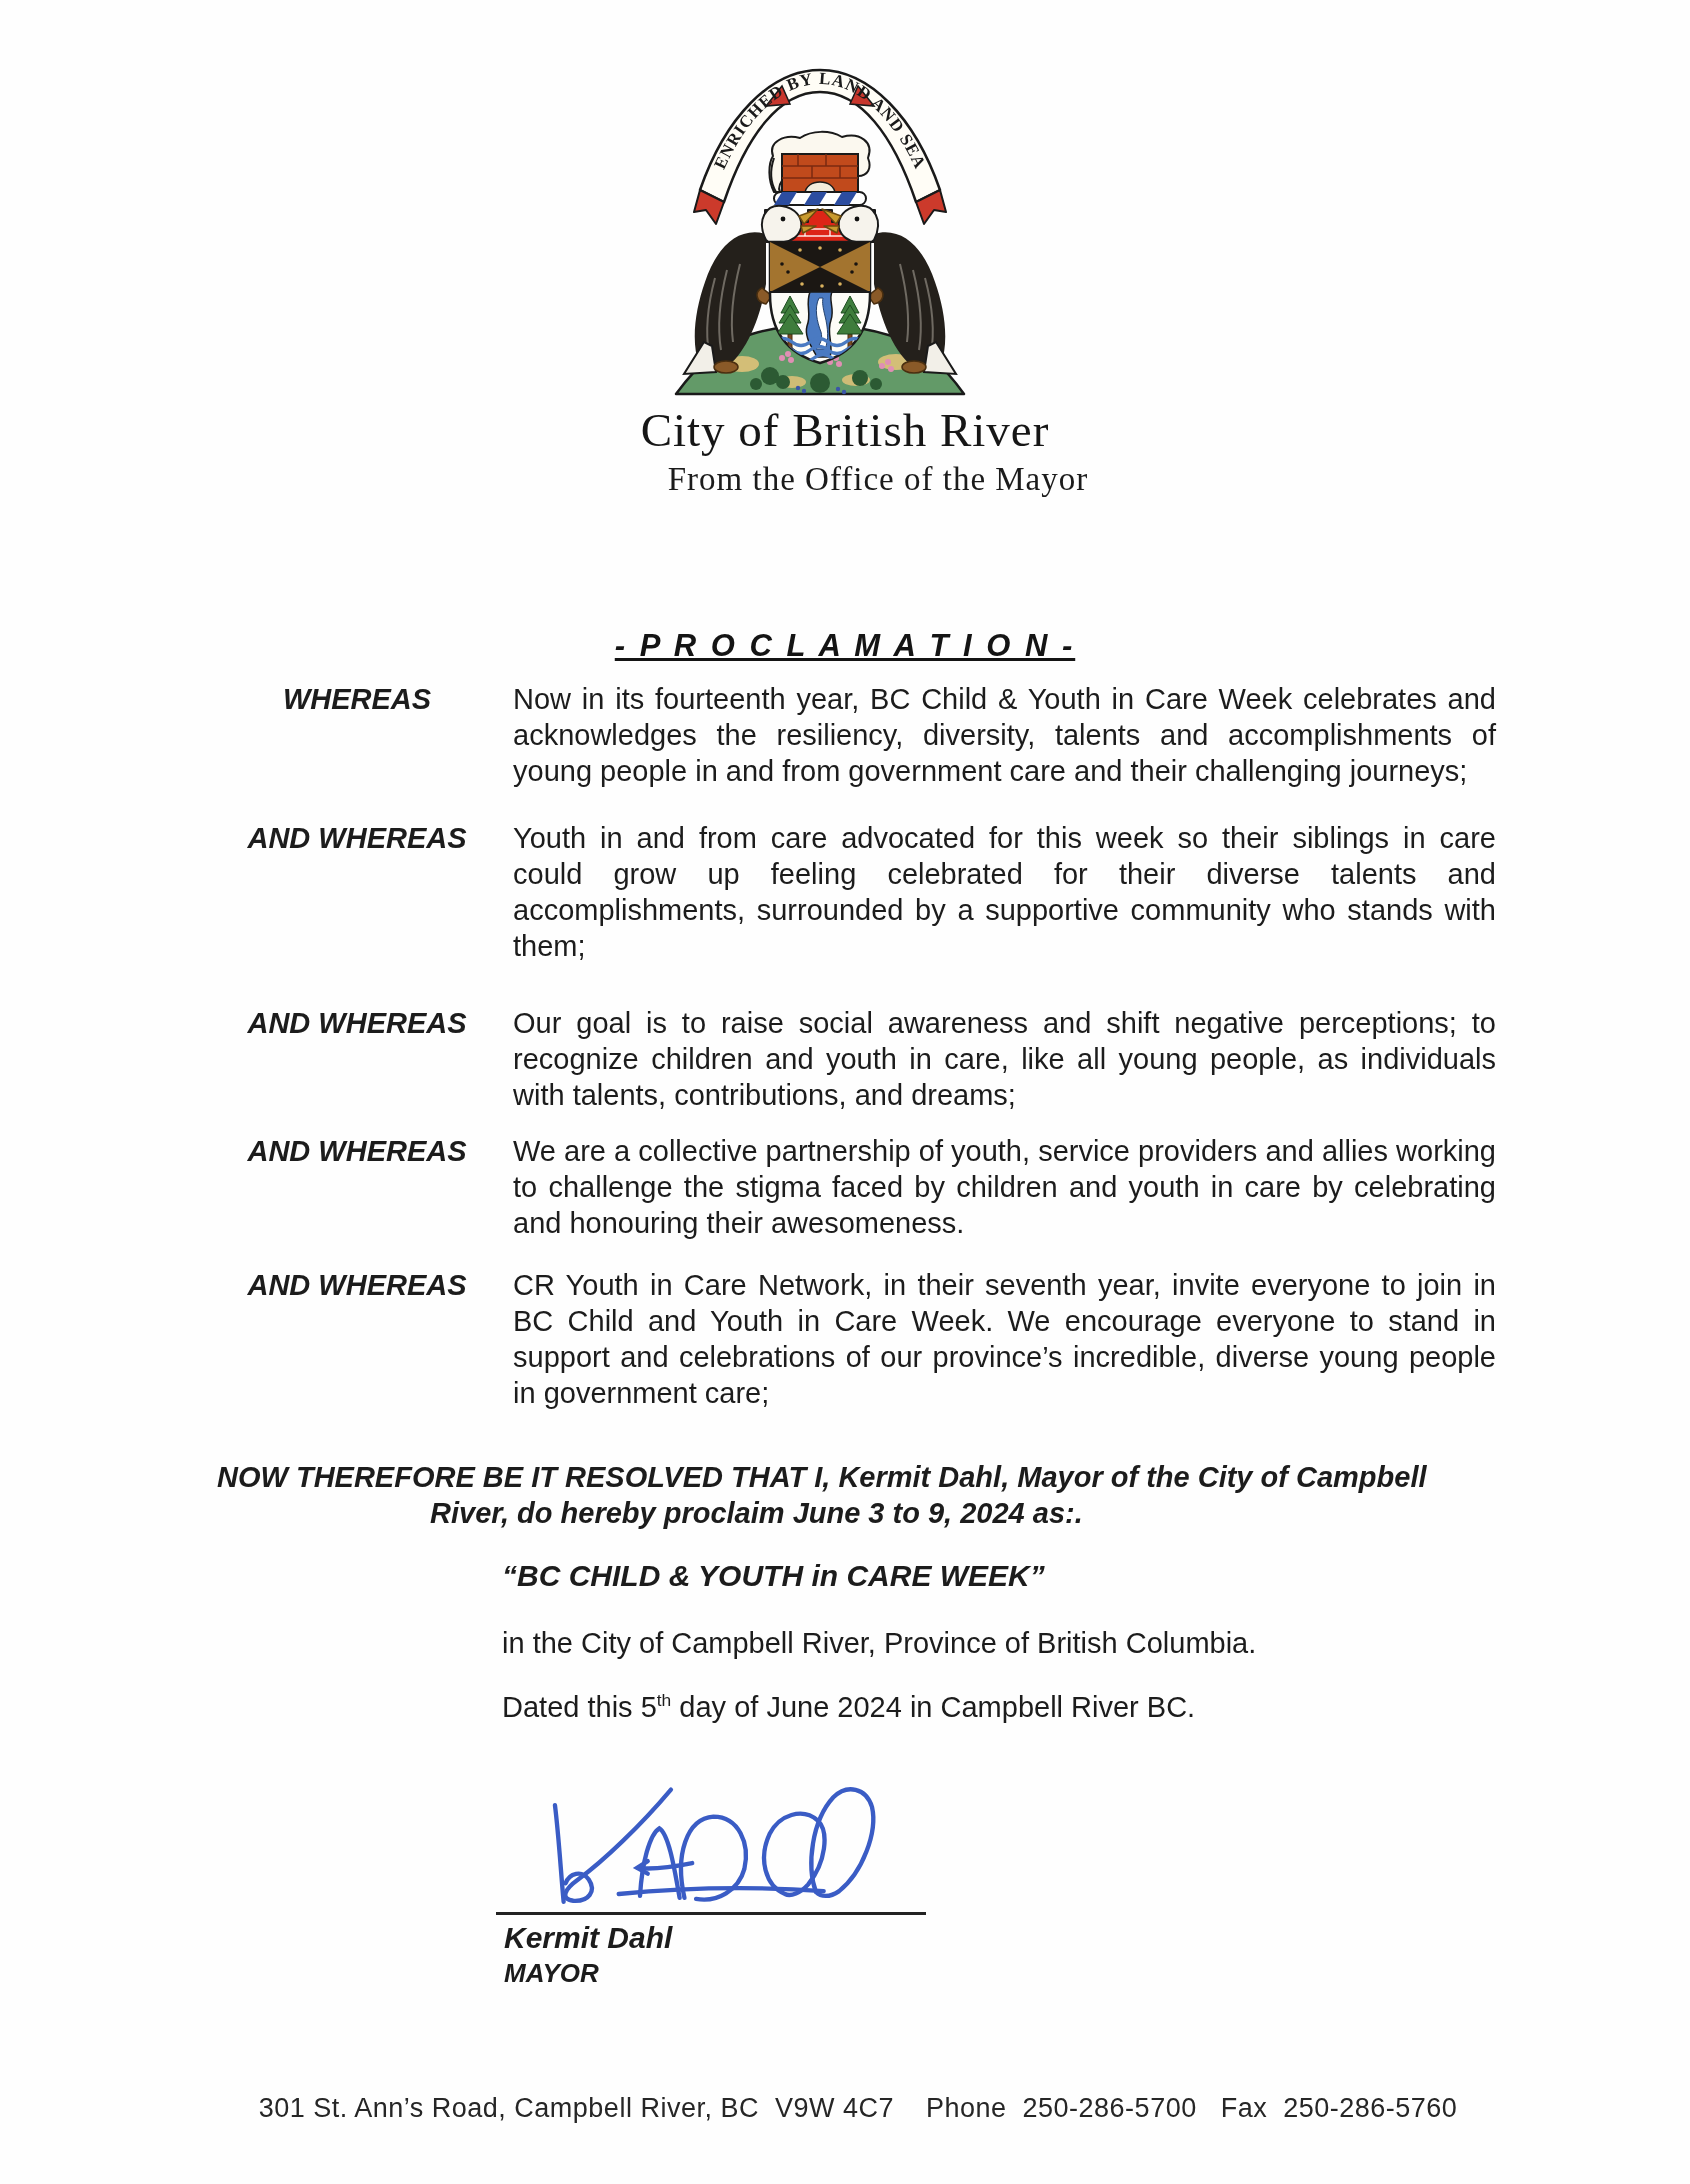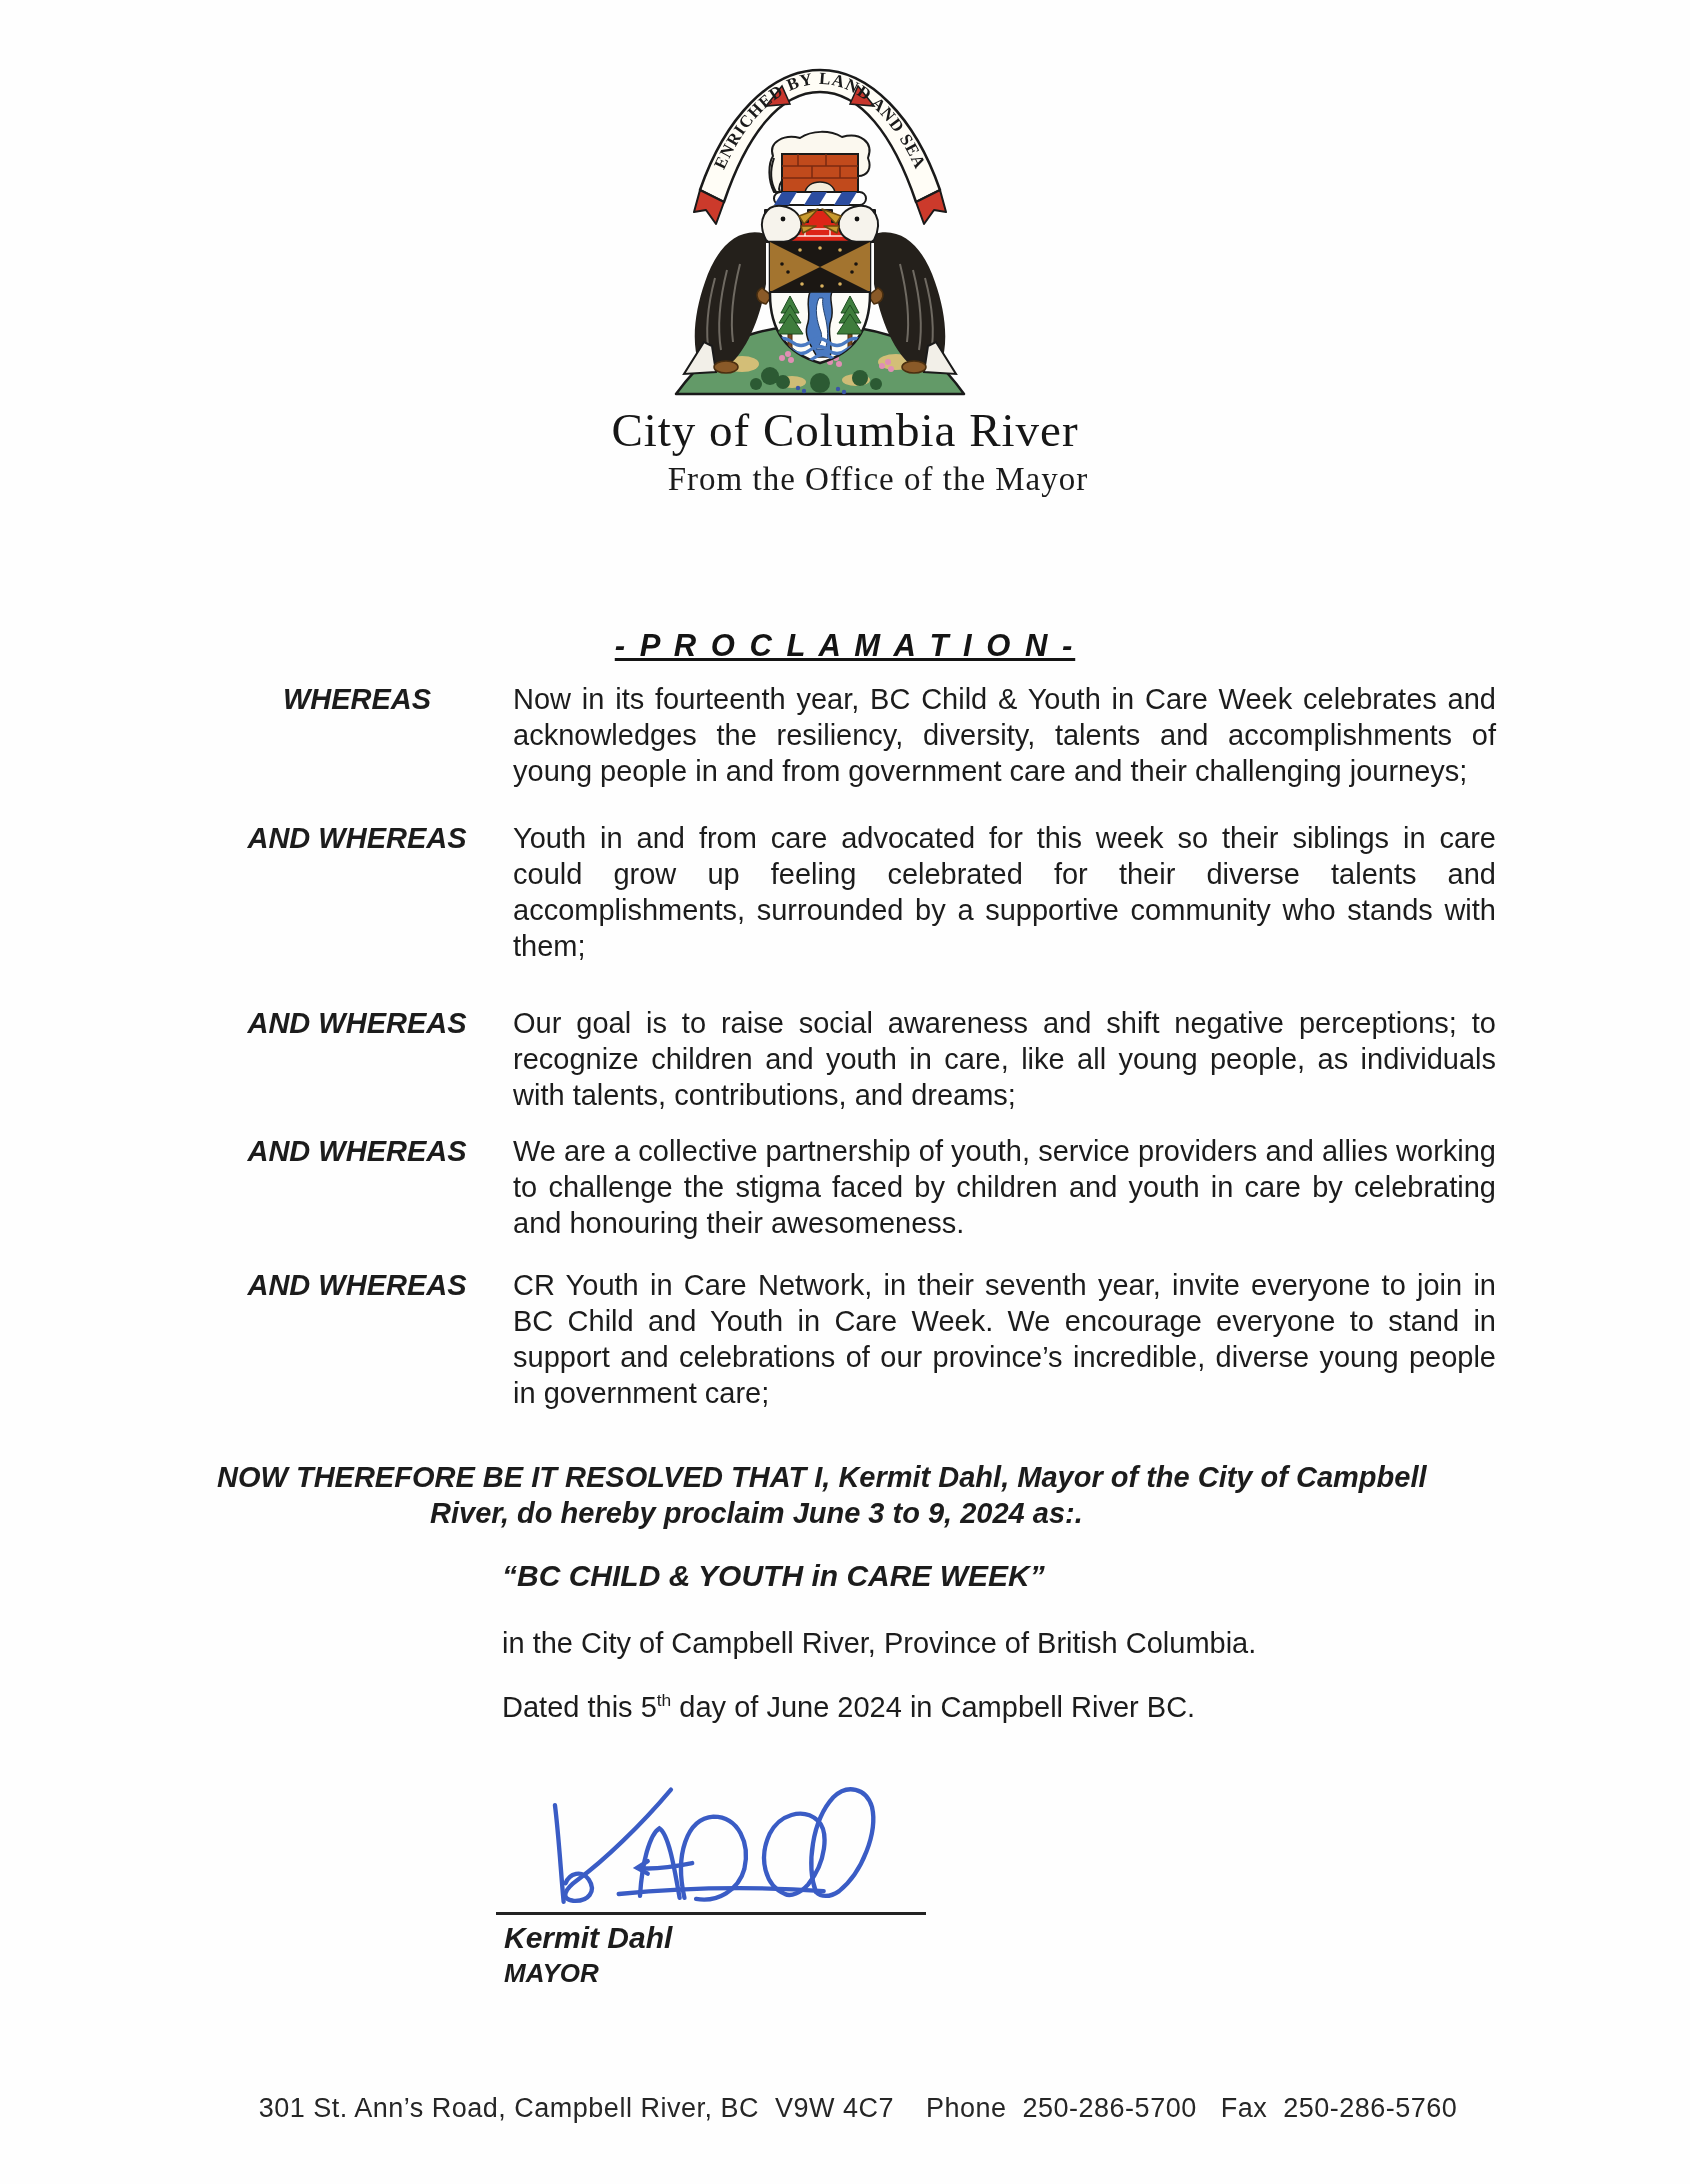--- a/index.html
+++ b/index.html
@@ -204,21 +204,21 @@
 
         <g fill="none" stroke="#4a7ac2" stroke-width="3.2">
           <path d="M104,300 q9,-7 18,0 q9,7 18,0 q9,-7 18,0 q9,7 18,0 q9,-7 18,0"></path>
           <path d="M104,308 q9,-7 18,0 q9,7 18,0 q9,-7 18,0 q9,7 18,0 q9,-7 18,0"></path>
           <path d="M108,316 q9,-7 18,0 q9,7 18,0 q9,-7 18,0 q9,7 18,0"></path>
         </g>
       </g>
     </g>
   </svg>
 
-  <div class="org-name">City of Columbia River</div>
+  <div class="org-name">City of British River</div>
   <div class="dept-line">From the Office of the Mayor</div>
 
   <div class="heading">- P R O C L A M A T I O N -</div>
 
   <div class="clause" style="top:681px">
     <div class="clause-label">WHEREAS</div>
     <div class="clause-text">Now in its fourteenth year, BC Child &amp; Youth in Care Week celebrates and acknowledges the resiliency, diversity, talents and accomplishments of young people in and from government care and their challenging journeys;</div>
   </div>
   <div class="clause" style="top:820px">
     <div class="clause-label">AND WHEREAS</div>

